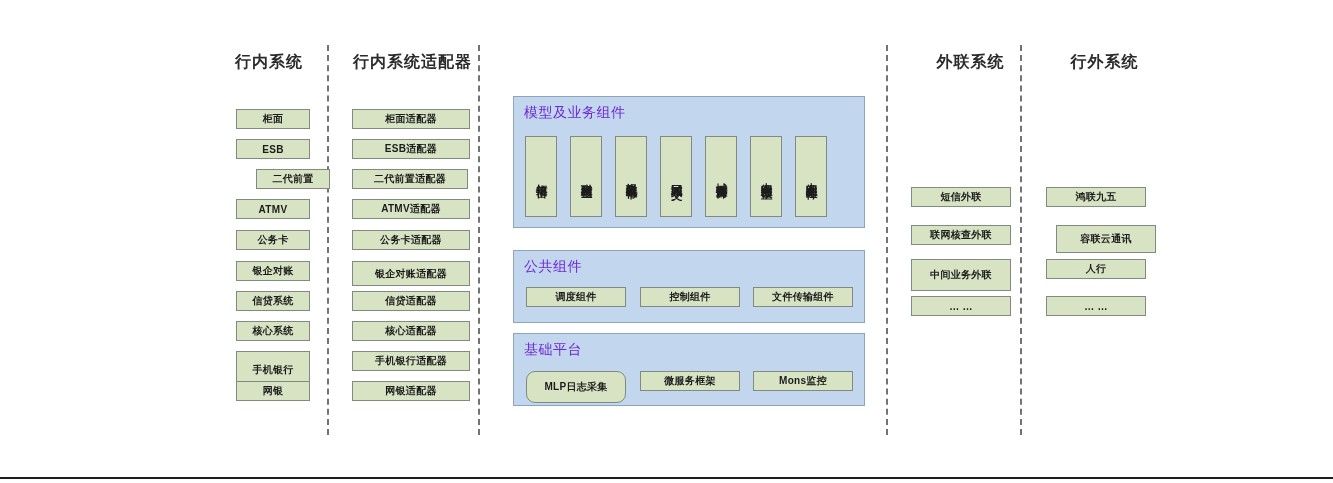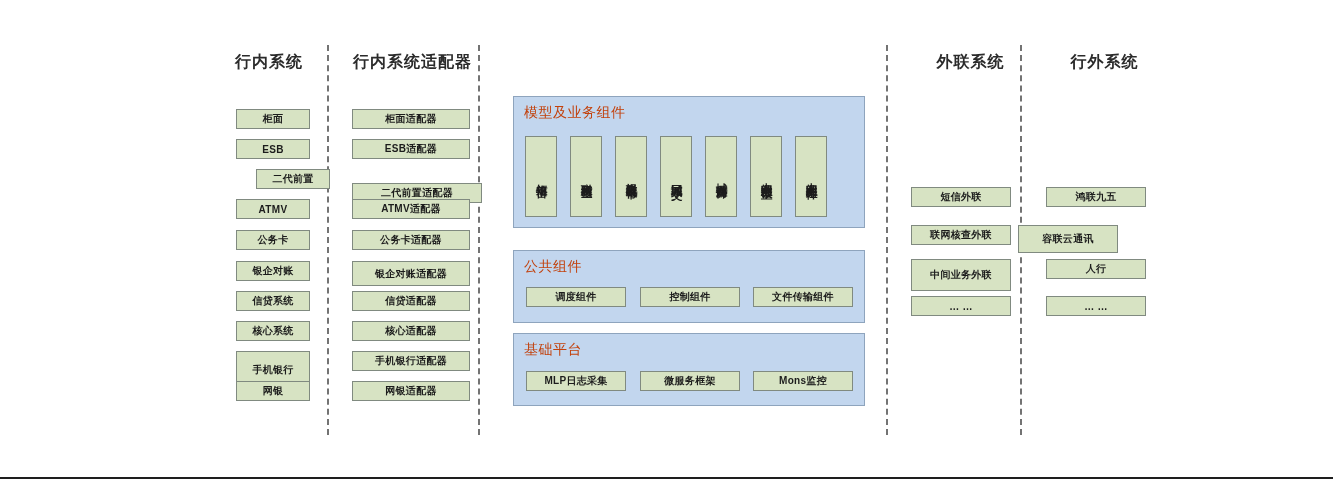--- a/index.html
+++ b/index.html
@@ -76,21 +76,21 @@
   }
   .bluepanel {
     position: absolute;
     box-sizing: border-box;
     background: #c2d6ee;
     border: 1px solid #8ea4bd;
   }
   .panel-label {
     position: absolute;
     font-size: 14px;
-    color: #c2410c;
+    color: #6d28d9;
     letter-spacing: 0.5px;
     white-space: nowrap;
   }
 
   
   .bottom-rule {
     position: absolute;
     left: 0;
     width: 1333px;
     height: 0;
@@ -122,21 +122,21 @@
   <div class="gbox" style="left:236px; top:199px; width:74px; height:20px;">ATMV</div>
   <div class="gbox" style="left:236px; top:230px; width:74px; height:20px;">公务卡</div>
   <div class="gbox" style="left:236px; top:261px; width:74px; height:20px;">银企对账</div>
   <div class="gbox" style="left:236px; top:291px; width:74px; height:20px;">信贷系统</div>
   <div class="gbox" style="left:236px; top:321px; width:74px; height:20px;text-align:right;">核心系统</div>
   <div class="gbox" style="left:236px; top:351px; width:74px; height:38px;">手机银行</div>
   <div class="gbox" style="left:236px; top:381px; width:74px; height:20px;">网银</div>
 
   <div class="gbox" style="left:352px; top:109px; width:118px; height:20px;">柜面适配器</div>
   <div class="gbox" style="left:352px; top:139px; width:118px; height:20px;">ESB适配器</div>
-  <div class="gbox" style="left:352px; top:183px; width:130px; height:20px;font-family:Liberation Serif, serif;">二代前置适配器</div>
+  <div class="gbox" style="left:352px; top:169px; width:116px; height:20px;font-family:Liberation Serif, serif;">二代前置适配器</div>
   <div class="gbox" style="left:352px; top:199px; width:118px; height:20px;">ATMV适配器</div>
   <div class="gbox" style="left:352px; top:230px; width:118px; height:20px;">公务卡适配器</div>
   <div class="gbox" style="left:352px; top:261px; width:118px; height:25px;">银企对账适配器</div>
   <div class="gbox" style="left:352px; top:291px; width:118px; height:20px;">信贷适配器</div>
   <div class="gbox" style="left:352px; top:321px; width:118px; height:20px;">核心适配器</div>
   <div class="gbox" style="left:352px; top:351px; width:118px; height:20px;">手机银行适配器</div>
   <div class="gbox" style="left:352px; top:381px; width:118px; height:20px;">网银适配器</div>
 
   <div class="bluepanel" style="left:513px; top:96px; width:352px; height:132px;"></div>
   <div class="panel-label" style="left:524px; top:104px;">模型及业务组件</div>
@@ -166,29 +166,29 @@
   <div class="bluepanel" style="left:513px; top:250px; width:352px; height:73px;"></div>
   <div class="panel-label" style="left:524px; top:258px;">公共组件</div>
 
   <div class="gbox" style="left:526px; top:287px; width:100px; height:20px;">调度组件</div>
   <div class="gbox" style="left:640px; top:287px; width:100px; height:20px;">控制组件</div>
   <div class="gbox" style="left:753px; top:287px; width:100px; height:20px;">文件传输组件</div>
 
   <div class="bluepanel" style="left:513px; top:333px; width:352px; height:73px;"></div>
   <div class="panel-label" style="left:524px; top:341px;">基础平台</div>
 
-  <div class="gbox" style="left:526px; top:371px; width:100px; height:20px;">MLP日志采集</div>
+  <div class="gbox" style="left:526px; top:371px; width:100px; height:32px;border-radius:9px;">MLP日志采集</div>
   <div class="gbox" style="left:640px; top:371px; width:100px; height:20px;">微服务框架</div>
   <div class="gbox" style="left:753px; top:371px; width:100px; height:20px;">Mons监控</div>
 
   <div class="gbox" style="left:911px; top:187px; width:100px; height:20px;">短信外联</div>
   <div class="gbox" style="left:911px; top:225px; width:100px; height:20px;">联网核查外联</div>
   <div class="gbox" style="left:911px; top:259px; width:100px; height:32px;">中间业务外联</div>
   <div class="gbox" style="left:911px; top:296px; width:100px; height:20px;">… …</div>
 
   <div class="gbox" style="left:1046px; top:187px; width:100px; height:20px;">鸿联九五</div>
-  <div class="gbox" style="left:1018px; top:225px; width:100px; height:28px;">容联云通讯</div>
+  <div class="gbox" style="left:1056px; top:225px; width:100px; height:28px;">容联云通讯</div>
   <div class="gbox" style="left:1046px; top:259px; width:100px; height:20px;">人行</div>
   <div class="gbox" style="left:1046px; top:296px; width:100px; height:20px;">… …</div>
 
   <div class="bottom-rule" style="top:477px;"></div>
 
 </div>
 
 </body></html>

